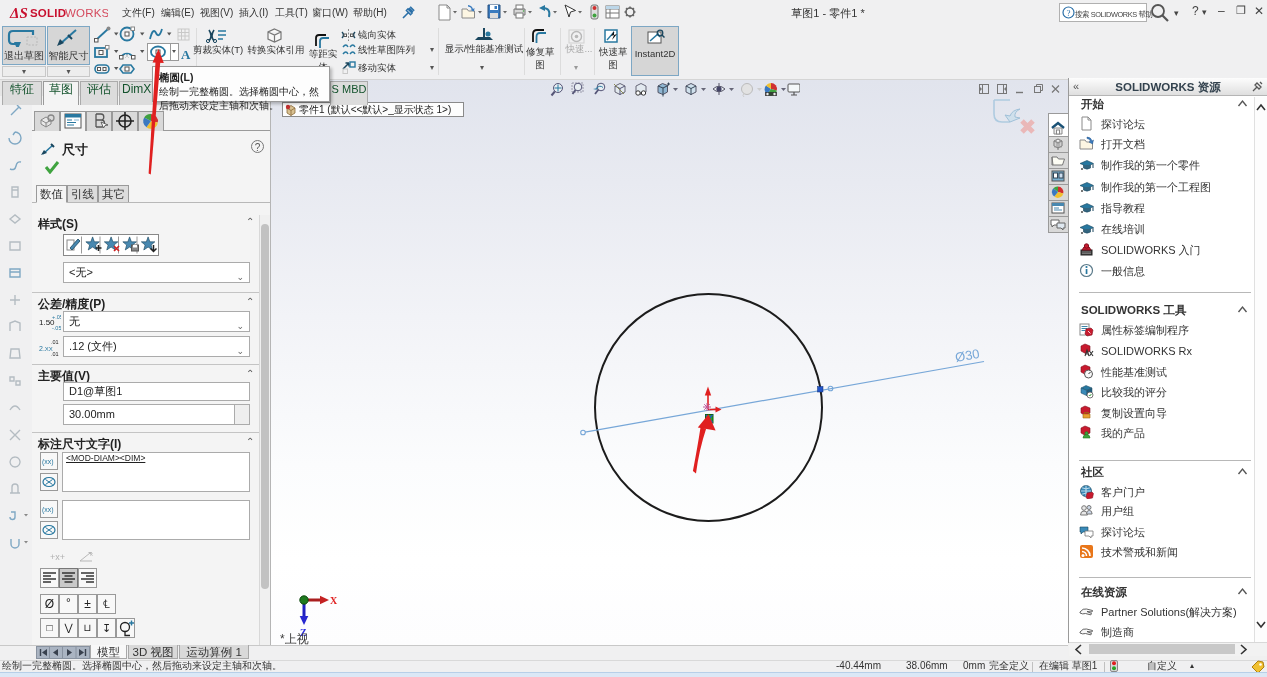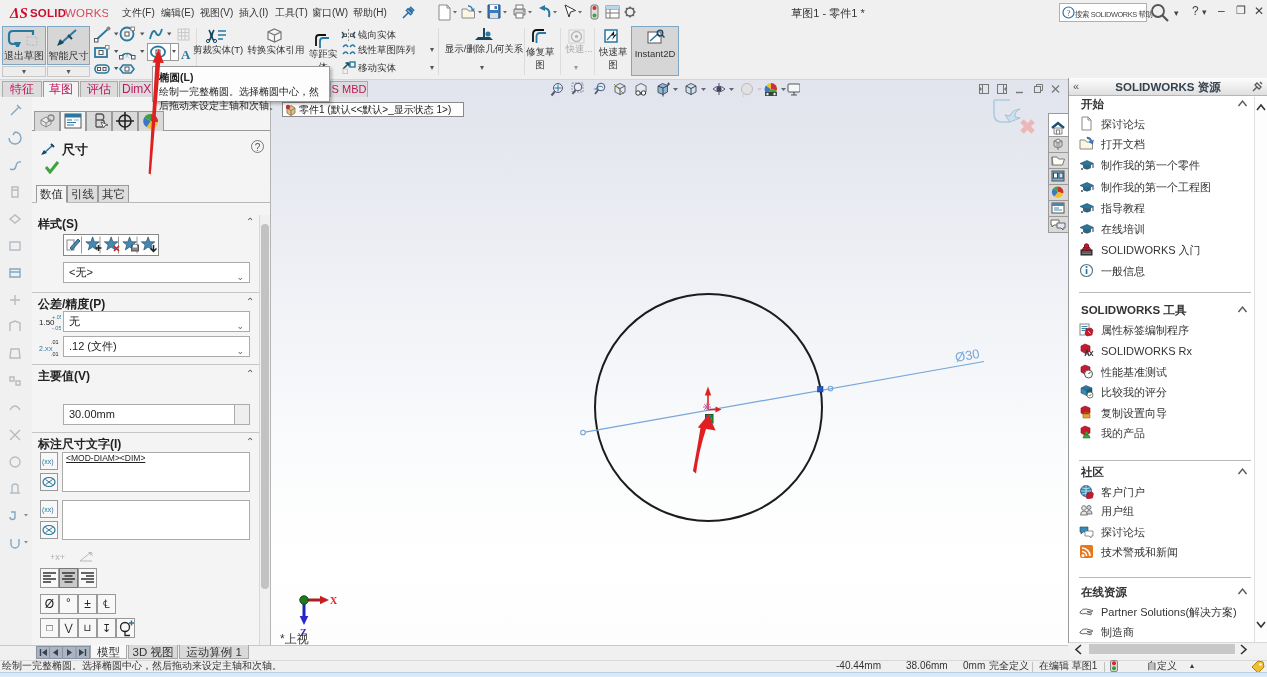--- a/index.html
+++ b/index.html
@@ -12,21 +12,21 @@
 #titlebar { left:0; top:0; width:1267px; height:25px; background:#f0f0f1; }
 .menu { top:5px; height:16px; line-height:16px; color:#333; font-size:10px; white-space:nowrap; }
 
 
 #ribbon { left:0; top:25px; width:1267px; height:55px; background:#f0f0f1; border-bottom:1px solid #d5d5d5; }
 .bigbtn { background:#d6d6d6; border:1px solid #7da7c4; }
 .rlabel { white-space:nowrap; font-size:9.5px; color:#333; text-align:center; }
 .vsep { width:1px; background:#dcdcdc; }
 
 
-.ctab { z-index:5; top:81px; height:16px; line-height:15px; font-size:12px; text-align:center; background:#dcdcdc; border:1px solid #ababab; border-bottom:none; color:#be185d; }
+.ctab { z-index:5; top:81px; height:24px; line-height:15px; font-size:12px; text-align:center; background:#dcdcdc; border:1px solid #ababab; border-bottom:none; color:#14532d; }
 .ctab.active { background:#f4f4f4; border-color:#9a9a9a; }
 
 
 #graphics { left:270px; top:80px; width:798px; height:565px; background:linear-gradient(180deg,#e1e4ed 0%, #e8eaf1 18%, #f2f3f7 42%, #fbfcfd 68%, #ffffff 85%, #fdfdfe 100%); border-left:1px solid #b5b5b5; }
 
 
 #leftstrip { left:0; top:96px; width:32px; height:549px; background:#f0f0f1; }
 #pm { left:32px; top:96px; width:238px; height:549px; background:#f4f4f4; }
 .pmtab { top:15px; width:26px; height:20px; background:#d9d9d9; border:1px solid #999; border-bottom:none; }
 .pmtab.active { background:#f4f4f4; }
@@ -256,21 +256,21 @@
     <div class="abs rlabel" style="left:358px;top:37px;">移动实体</div>
     <div class="abs" style="left:430px;top:20px;font-size:8px;color:#555;">▾</div>
     <div class="abs" style="left:430px;top:38px;font-size:8px;color:#555;">▾</div>
     <div class="abs vsep" style="left:438px;top:3px;height:47px;"></div>
 
     <svg class="abs" style="left:475px;top:2px;" width="19" height="15" viewBox="0 0 19 15">
       <path d="M9 1 v9" stroke="#1a465e" stroke-width="2"></path>
         <path d="M3 10 h12 l3 3 h-18 z" fill="#1a465e"></path>
         <circle cx="13" cy="7" r="2.5" fill="#2878a0"></circle>
     </svg>
-    <div class="abs rlabel" style="left:443px;top:18px;width:82px;">显示/删除几何关系</div>
+    <div class="abs rlabel" style="left:443px;top:18px;width:82px;">显示/性能基准测试</div>
     <div class="abs" style="left:480px;top:38px;font-size:8px;color:#555;">▾</div>
     <div class="abs vsep" style="left:524px;top:3px;height:47px;"></div>
     <svg class="abs" style="left:531px;top:4px;" width="17" height="15" viewBox="0 0 17 15">
       <path d="M13 1 L6 1 Q2 1 2 5 L2 13" stroke="#111" stroke-width="1.8" fill="none"></path>
       <path d="M15 4 L9 4 Q5.5 4 5.5 8 L5.5 14" stroke="#2878a0" stroke-width="1.8" fill="none"></path>
     </svg>
     <div class="abs rlabel" style="left:526px;top:20px;width:28px;line-height:13px;">修复草<br>图</div>
     <div class="abs vsep" style="left:560px;top:3px;height:47px;"></div>
     <svg class="abs" style="left:568px;top:4px;" width="17" height="15" viewBox="0 0 17 15">
       <circle cx="8.5" cy="7.5" r="5" fill="none" stroke="#b8b8b8" stroke-width="1.4"></circle>
@@ -647,20 +647,21 @@
     <svg class="abs" style="left:7px;top:241px;" width="22" height="20" viewBox="0 0 22 20">
         <text x="12" y="7" font-size="5.5" fill="#222">.01</text>
         <text x="0" y="14" font-size="7" fill="#2878a0">2.<tspan font-size="6">XX</tspan></text>
         <text x="12" y="19" font-size="5.5" fill="#222">.01</text>
       </svg>
     <div class="abs combo" style="left:31px;top:240px;width:187px;height:21px;">.12 (文件)<span class="arr" style="top:5px;">⌄</span></div>
     <div class="abs" style="left:0px;top:268px;width:238px;height:1px;background:#c4c4c4;"></div>
 
     <div class="abs sechead" style="left:6px;top:272px;">主要值(V)</div>
     <div class="abs chev" style="left:214px;top:272px;">⌃</div>
+    <div class="abs field" style="left:31px;top:286px;width:187px;height:19px;">D1@草图1</div>
     <div class="abs field" style="left:31px;top:308px;width:172px;height:21px;line-height:19px;">30.00mm</div>
     <div class="abs" style="left:203px;top:308px;width:15px;height:21px;background:#eee;border:1px solid #ababab;border-left:none;"></div>
     <div class="abs" style="left:0px;top:336px;width:238px;height:1px;background:#c4c4c4;"></div>
 
     <div class="abs sechead" style="left:6px;top:340px;">标注尺寸文字(I)</div>
     <div class="abs chev" style="left:214px;top:340px;">⌃</div>
     <div class="abs iconbtn" style="left:8px;top:356px;width:18px;height:18px;"><svg width="16" height="16" viewBox="0 0 16 16">
           <text x="1" y="11" font-size="7" fill="#2878a0">(xx)</text>
         </svg></div>
     <div class="abs iconbtn" style="left:8px;top:377px;width:18px;height:18px;"><svg width="16" height="16" viewBox="0 0 16 16">

